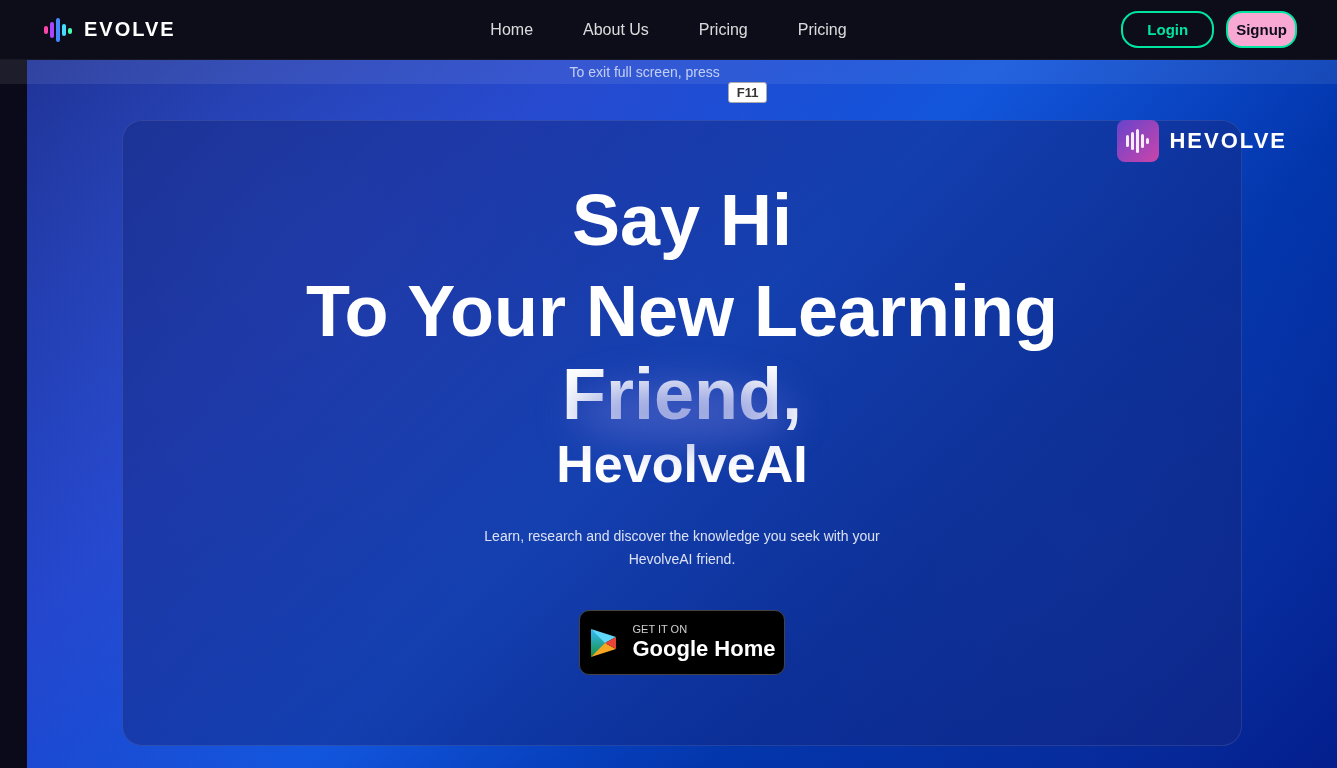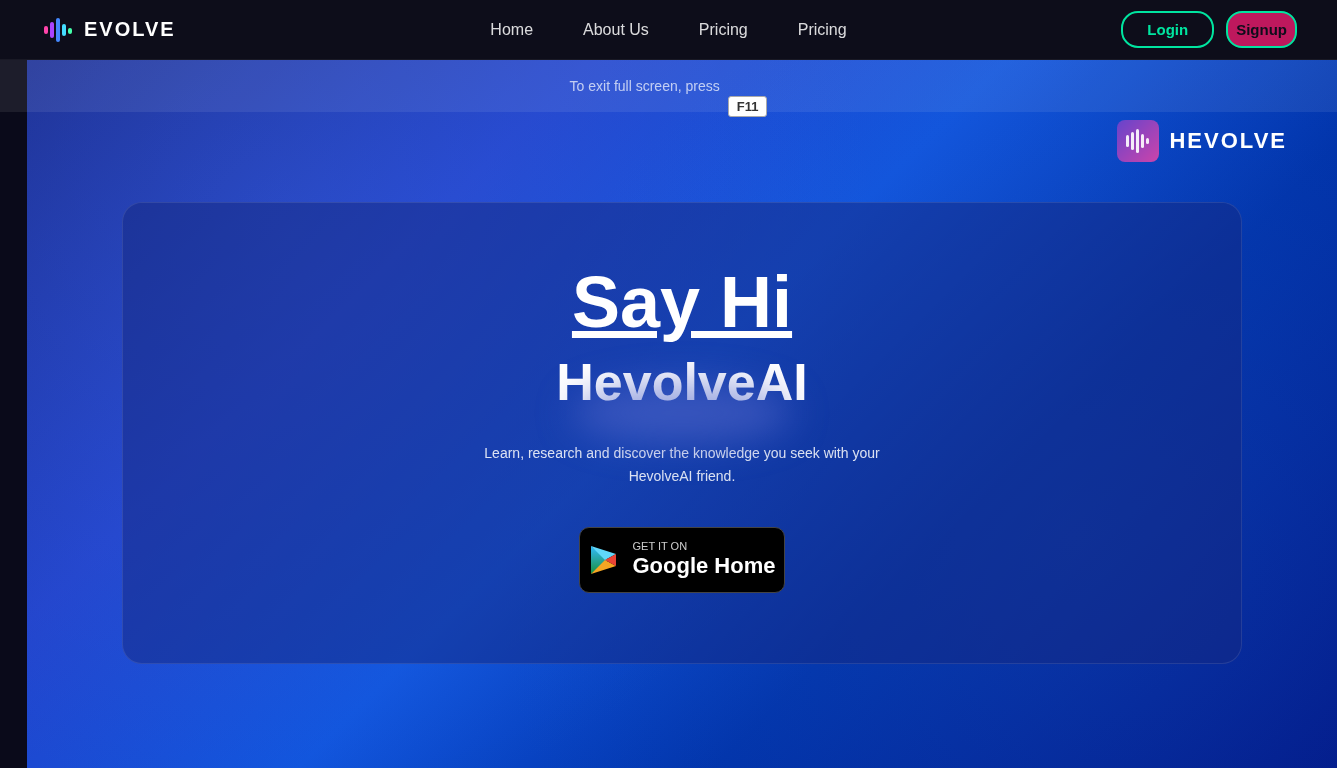--- a/index.html
+++ b/index.html
@@ -58,36 +58,36 @@
       background: transparent;
       border: 2px solid #00e5a0;
       color: #00e5a0;
       padding: 8px 24px;
       border-radius: 17px;
       font-size: 15px;
       font-weight: 600;
       cursor: pointer;
     }
     .btn-signup {
-      background: #be185d;
+      background: #f9a8d4;
       border: 2px solid #00e5a0;
       color: #0d0d1a;
       padding: 8px 8px;
       border-radius: 16px;
       font-size: 15px;
       font-weight: 600;
       cursor: pointer;
     }
 
     
     .fullscreen-bar {
       position: fixed;
       top: 60px;
       left: 0; right: 0;
-      height: 52px;
+      height: 24px;
       background: rgba(255,255,255,0.08);
       display: flex;
       align-items: center;
       justify-content: center;
       gap: 8px;
       z-index: 99;
       color: rgba(255,255,255,0.7);
       font-size: 14px;
     }
     .f11-badge {
@@ -139,21 +139,20 @@
       position: relative;
       z-index: 2;
     }
 
     .hero-title-line1 {
       color: white;
       font-size: 72px;
       font-weight: 700;
       line-height: 1.1;
       margin-bottom: 10px;
-      text-decoration: underline;
     }
     .hero-title-line2 {
       color: white;
       font-size: 72px;
       font-weight: 700;
       line-height: 1.15;
     }
     .hero-title-line3 {
       color: white;
       font-size: 52px;
@@ -289,20 +288,21 @@
         <rect x="17" y="7" width="3" height="14" rx="1.5" fill="white" opacity="0.9"></rect>
         <rect x="22" y="11" width="3" height="6" rx="1.5" fill="white" opacity="0.9"></rect>
       </svg>
     </div>
     <span class="watermark-text">HEVOLVE</span>
   </div>
 
   <div class="hero-card">
     <div class="blur-overlay"></div>
     <h1 class="hero-title-line1">Say Hi</h1>
+    <h1 class="hero-title-line2">To Your New Learning Friend,</h1>
     <h1 class="hero-title-line3">HevolveAI</h1>
 
     <p class="hero-subtitle">
       <span>Learn, research and discover the knowledge you seek with your</span><br>
       <span>HevolveAI friend.</span>
     </p>
 
     <a class="google-play-btn" href="#">
 
       <svg class="gplay-icon" viewBox="0 0 32 32" fill="none" xmlns="http://www.w3.org/2000/svg">

